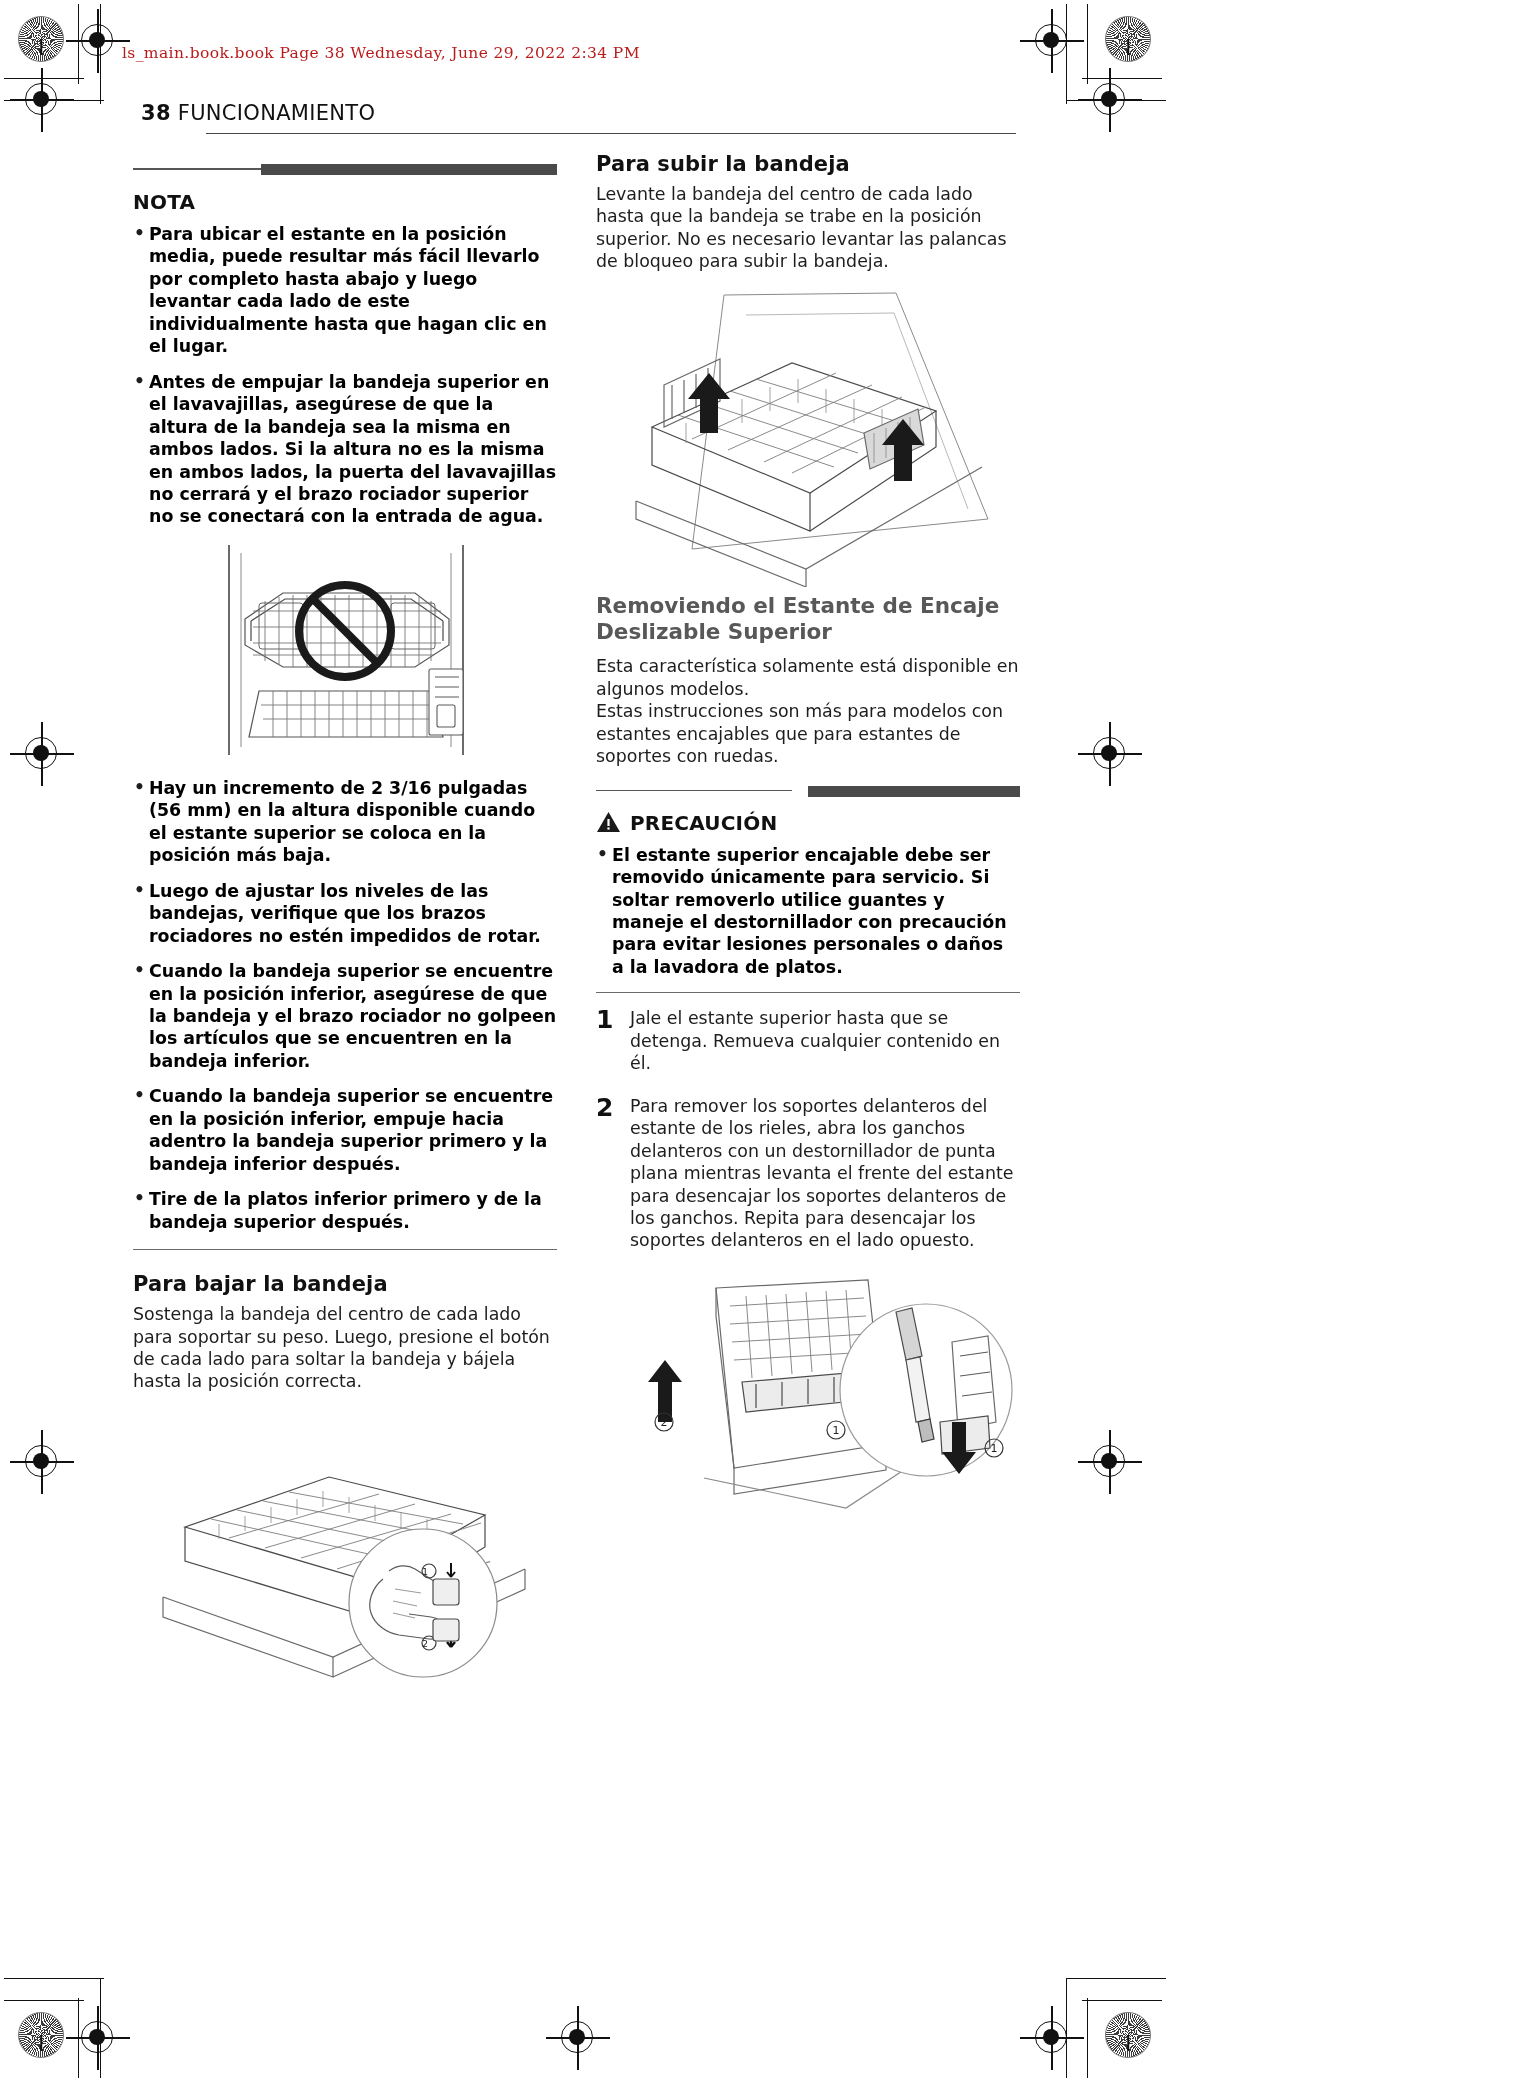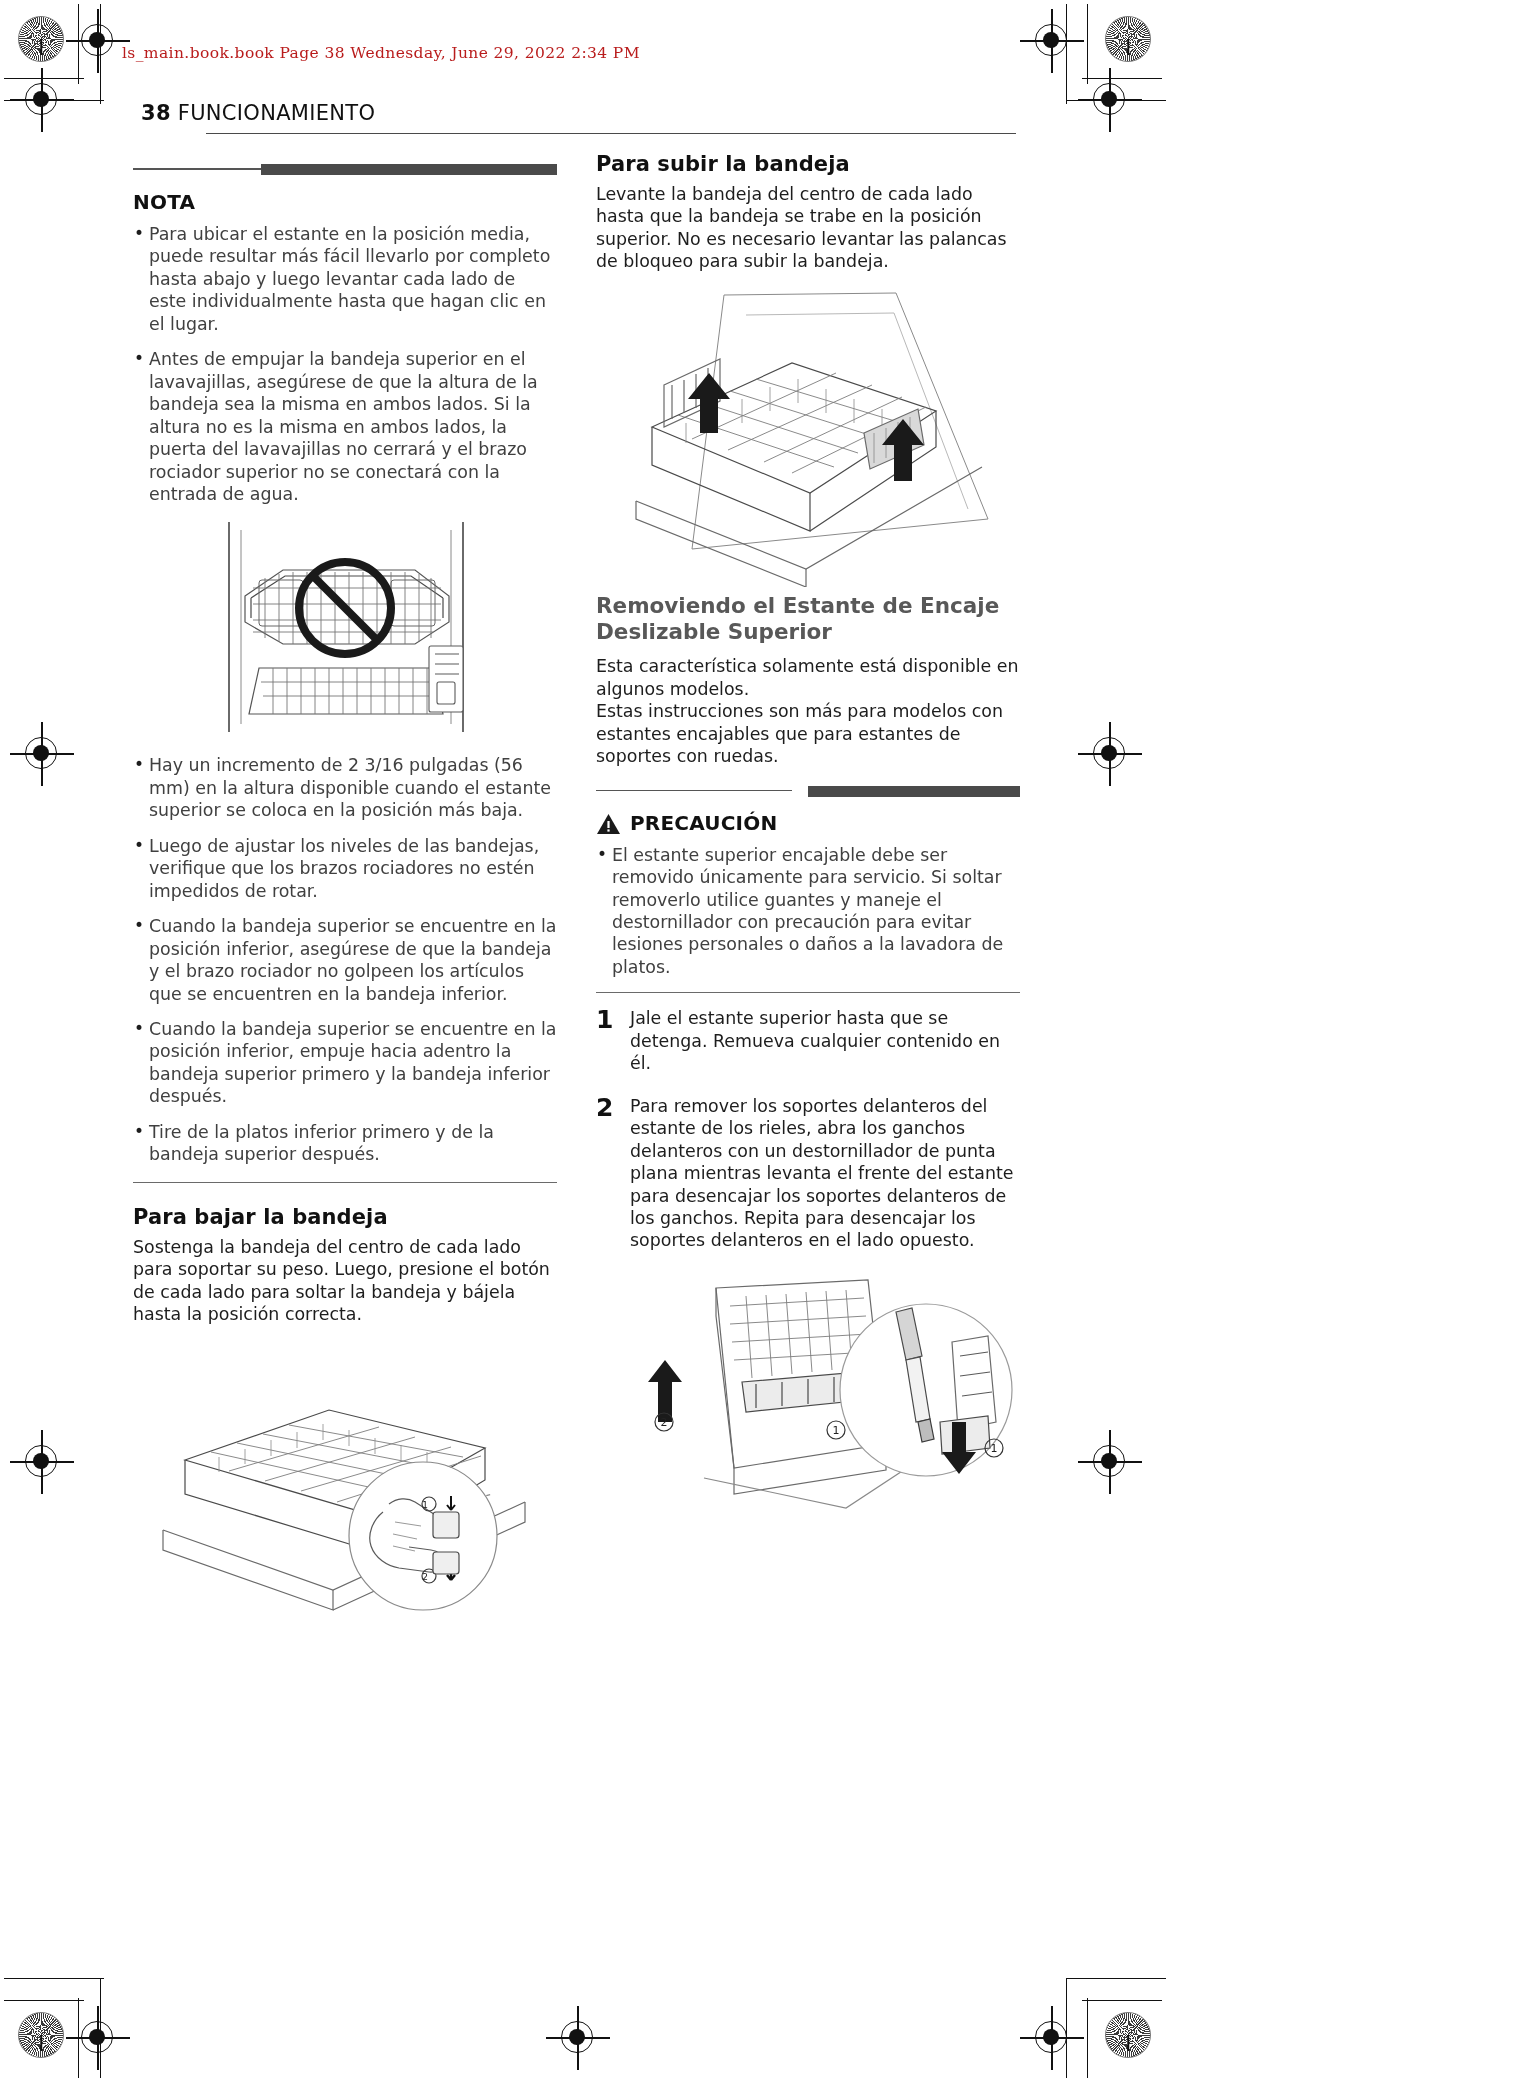--- a/index.html
+++ b/index.html
@@ -38,30 +38,30 @@
 
   .col{position:absolute;width:424px;}
   .colL{left:133px;top:160px;}
   .colR{left:596px;top:152px;}
 
   p,ul{margin:0;}
   .body{font-size:17.4px;line-height:1.29;color:#1d1d1d;}
 
   ul.bul{list-style:none;padding:0;margin:0;}
   ul.bul>li{position:relative;padding-left:16px;margin-bottom:13px;
-    font-size:17.4px;line-height:1.29;color:#404040;}
+    font-size:17.4px;line-height:1.29;color:#000000;font-weight:bold;}
   ul.bul>li:before{content:"•";position:absolute;left:1px;top:0;font-size:17px;color:#1d1d1d;}
 
   
   .banner{position:relative;height:26px;margin-bottom:2px;}
   .banner .thin{position:absolute;left:0;top:8px;height:1.5px;background:#555;}
   .banner .thick{position:absolute;top:4px;right:0;height:11px;background:#4a4a4a;}
   .banner-title{font-size:20px;font-weight:700;letter-spacing:.2px;color:#111;margin:4px 0 9px 0;}
 
-  .caution-row{display:flex;align-items:flex-end;gap:9px;margin:3px 0 9px 0;}
+  .caution-row{display:flex;align-items:flex-start;gap:9px;margin:3px 0 9px 0;}
   .tri{width:25px;height:22px;position:relative;flex:0 0 auto;}
   .tri svg{display:block;}
 
   h2.sub{font-size:21px;font-weight:700;color:#111;margin:0 0 7px 0;letter-spacing:.1px;}
   h2.sect{font-size:21.5px;font-weight:700;color:#585858;margin:0 0 11px 0;line-height:1.2;}
 
   hr.sep{border:0;border-top:1.4px solid #6a6a6a;margin:16px 0 22px 0;}
   hr.sep2{border:0;border-top:1.4px solid #6a6a6a;margin:14px 0 14px 0;}
 
   .step{display:flex;gap:14px;margin-bottom:20px;}

